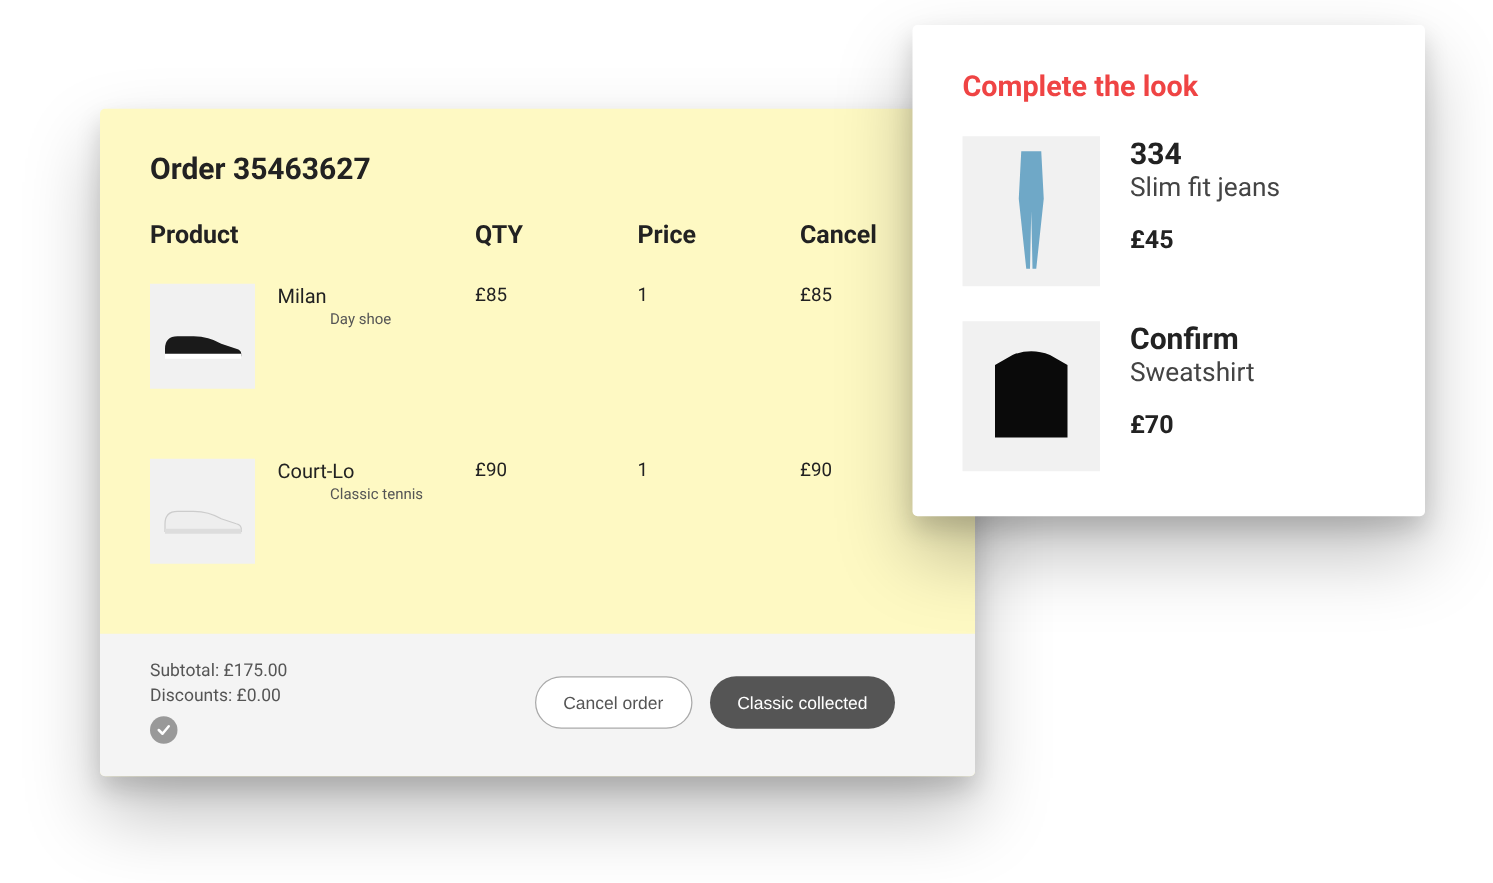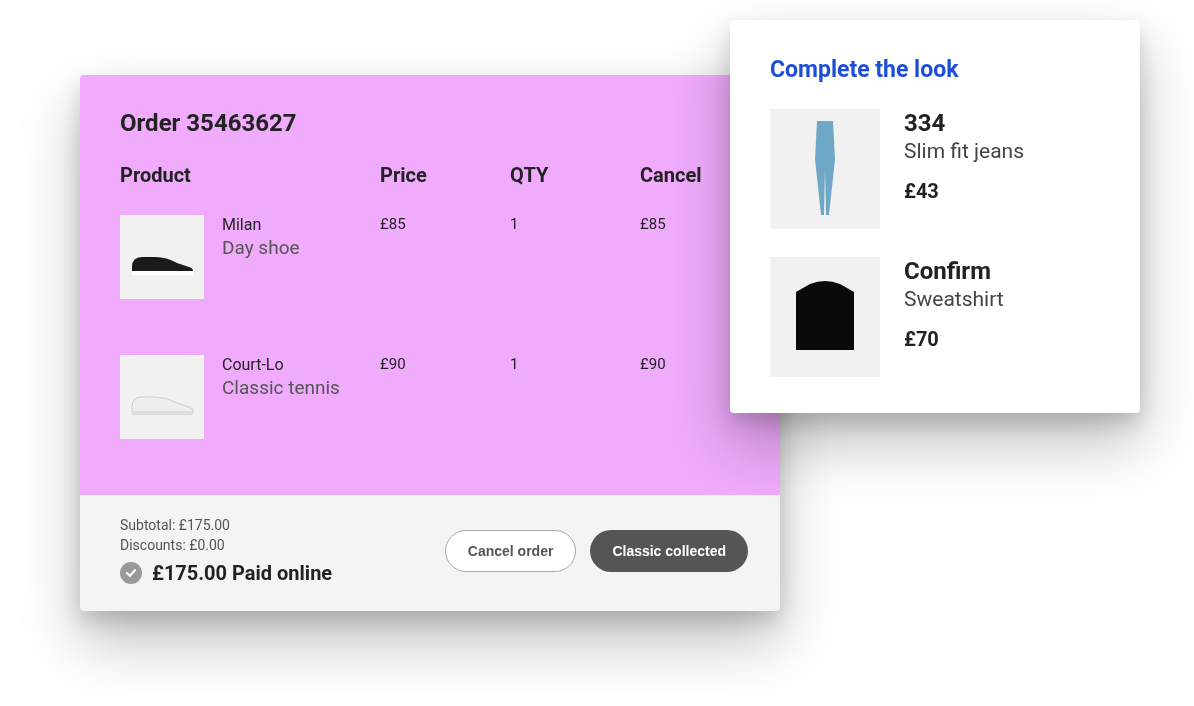--- a/index.html
+++ b/index.html
@@ -6,23 +6,23 @@
   body {
     font-family: -apple-system, BlinkMacSystemFont, "Segoe UI", Roboto, Helvetica, Arial, sans-serif;
     background: transparent;
     width: 1194px;
     height: 706px;
     position: relative;
   }
   .order-card {
     position: absolute;
     left: 80px;
-    top: 75px;
+    top: 87px;
     width: 700px;
-    background: #f0abfc;
+    background: #fef9c3;
     border-radius: 4px;
     box-shadow: 0 30px 60px rgba(0,0,0,0.25), 0 10px 20px rgba(0,0,0,0.15);
     overflow: hidden;
   }
   .order-inner {
     padding: 34px 40px 10px 40px;
   }
   .order-title {
     font-size: 24px;
     font-weight: 700;
@@ -57,30 +57,31 @@
     display: flex;
     align-items: center;
     justify-content: center;
   }
   .product-name {
     font-size: 16px;
     font-weight: 400;
     color: #222;
   }
   .product-sub {
-    font-size: 19px;
+    font-size: 12px;
     color: #555;
     margin-top: 2px;
+    margin-left: 42px;
   }
   .footer {
     background: #f4f4f4;
-    padding: 22px 32px 26px 40px;
+    padding: 22px 64px 26px 40px;
     display: flex;
     justify-content: space-between;
-    align-items: center;
+    align-items: flex-start;
   }
   .footer-left { }
   .summary-line {
     font-size: 14px;
     color: #555;
     margin-bottom: 4px;
   }
   .paid-line {
     display: flex;
     align-items: center;
@@ -100,23 +101,24 @@
     justify-content: center;
   }
   .footer-buttons {
     display: flex;
     gap: 14px;
   }
   .btn {
     padding: 12px 22px;
     border-radius: 999px;
     font-size: 14px;
-    font-weight: 700;
+    font-weight: 400;
     cursor: pointer;
     border: none;
+    margin-top: 12px;
   }
   .btn-outline {
     background: #fff;
     border: 1.5px solid #aaa;
     color: #555;
   }
   .btn-solid {
     background: #555;
     color: #fff;
   }
@@ -127,21 +129,21 @@
     top: 20px;
     width: 410px;
     background: #fff;
     border-radius: 4px;
     box-shadow: 0 30px 60px rgba(0,0,0,0.25), 0 10px 20px rgba(0,0,0,0.15);
     padding: 36px 40px 36px 40px;
   }
   .look-title {
     font-size: 23px;
     font-weight: 700;
-    color: #1d4ed8;
+    color: #ef4444;
     margin-bottom: 26px;
   }
   .look-item {
     display: flex;
     gap: 24px;
     margin-bottom: 28px;
   }
   .look-item:last-child { margin-bottom: 0; }
   .look-thumb {
     width: 110px;
@@ -169,22 +171,22 @@
   }
 </style>
 </head>
 <body>
 
 <div class="order-card">
   <div class="order-inner">
     <h1 class="order-title">Order 35463627</h1>
     <div class="order-grid">
       <div class="col-header">Product</div>
+      <div class="col-header">QTY</div>
       <div class="col-header">Price</div>
-      <div class="col-header">QTY</div>
       <div class="col-header">Cancel</div>
 
       <div class="row-cell product-cell">
         <div class="thumb">
           <svg width="70" height="40" viewBox="0 0 70 40">
             <path d="M5 30 Q5 20 15 20 L28 20 Q40 20 50 26 L62 30 Q66 31 66 34 L66 36 L5 36 Z" fill="#1a1a1a"></path>
             <rect x="5" y="34" width="61" height="4" fill="#fff"></rect>
           </svg>
         </div>
         <div>
@@ -217,21 +219,20 @@
   <div class="footer">
     <div class="footer-left">
       <div class="summary-line">Subtotal: £175.00</div>
       <div class="summary-line">Discounts: £0.00</div>
       <div class="paid-line">
         <span class="check-icon">
           <svg width="12" height="12" viewBox="0 0 12 12">
               <path d="M2 6 L5 9 L10 3" stroke="#fff" stroke-width="2" fill="none" stroke-linecap="round" stroke-linejoin="round"></path>
             </svg>
         </span>
-        <span>£175.00 Paid online</span>
       </div>
     </div>
     <div class="footer-buttons">
       <button class="btn btn-outline">Cancel order</button>
       <button class="btn btn-solid">Classic collected</button>
     </div>
   </div>
 </div>
 
 <div class="look-card">
@@ -239,21 +240,21 @@
 
   <div class="look-item">
     <div class="look-thumb">
       <svg width="40" height="100" viewBox="0 0 40 100">
         <path d="M12 2 L28 2 L30 40 L24 96 L21 96 L20 50 L19 96 L16 96 L10 40 Z" fill="#6fa8c7"></path>
       </svg>
     </div>
     <div>
       <div class="look-name">334</div>
       <div class="look-sub">Slim fit jeans</div>
-      <div class="look-price">£43</div>
+      <div class="look-price">£45</div>
     </div>
   </div>
 
   <div class="look-item">
     <div class="look-thumb">
       <svg width="90" height="90" viewBox="0 0 90 90">
         <path d="M30 12 Q45 6 60 12 L74 20 L74 78 L62 78 L62 40 L62 78 L28 78 L28 40 L28 78 L16 78 L16 20 Z" fill="#0a0a0a"></path>
       </svg>
     </div>
     <div>

